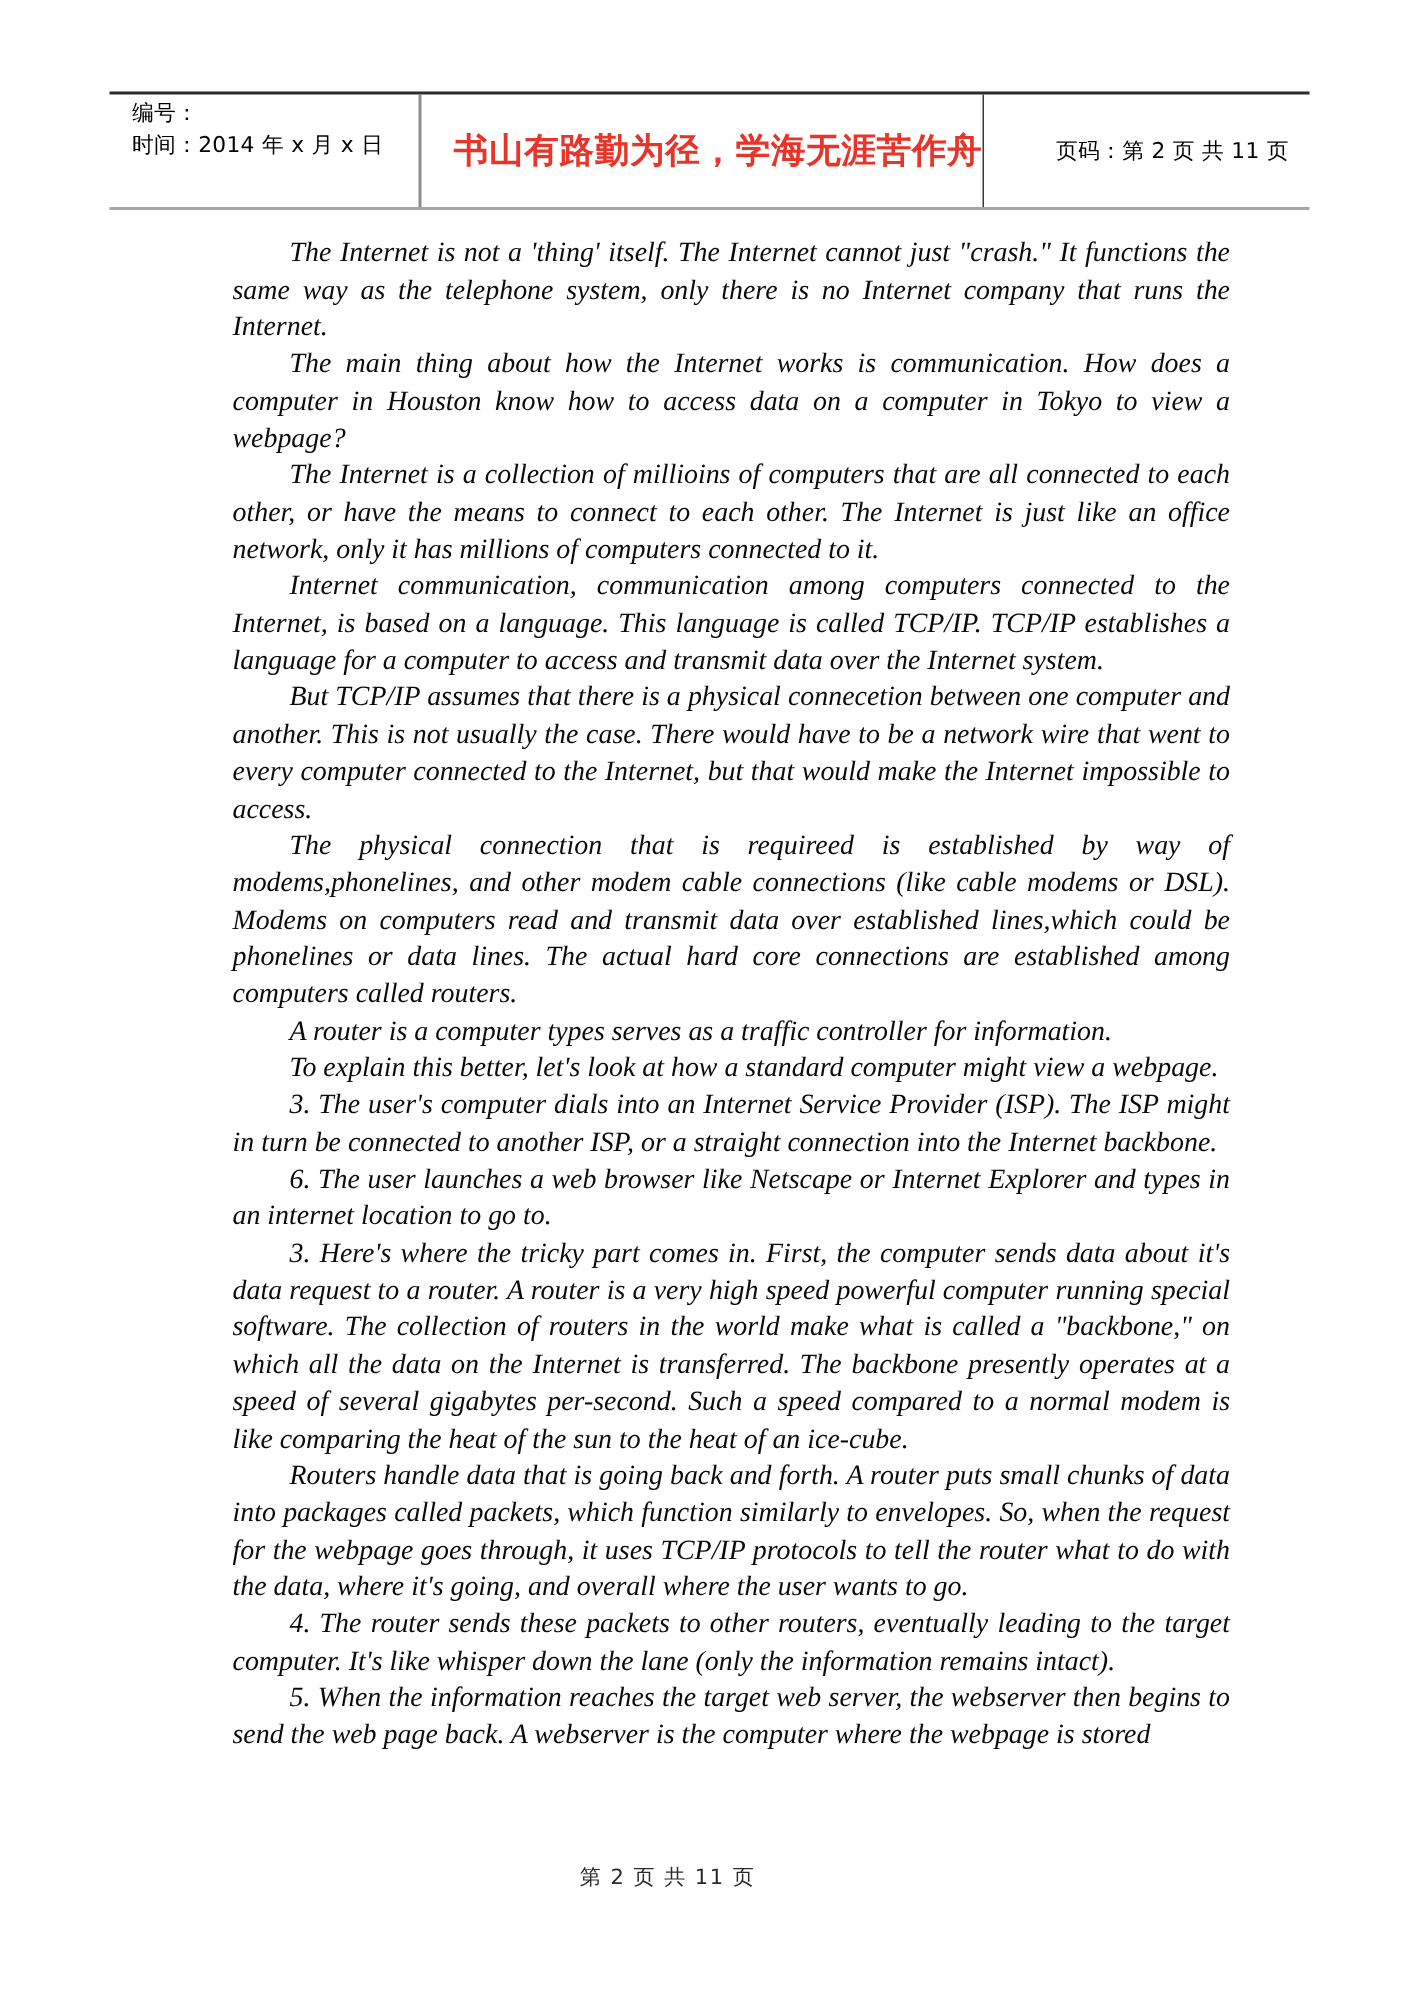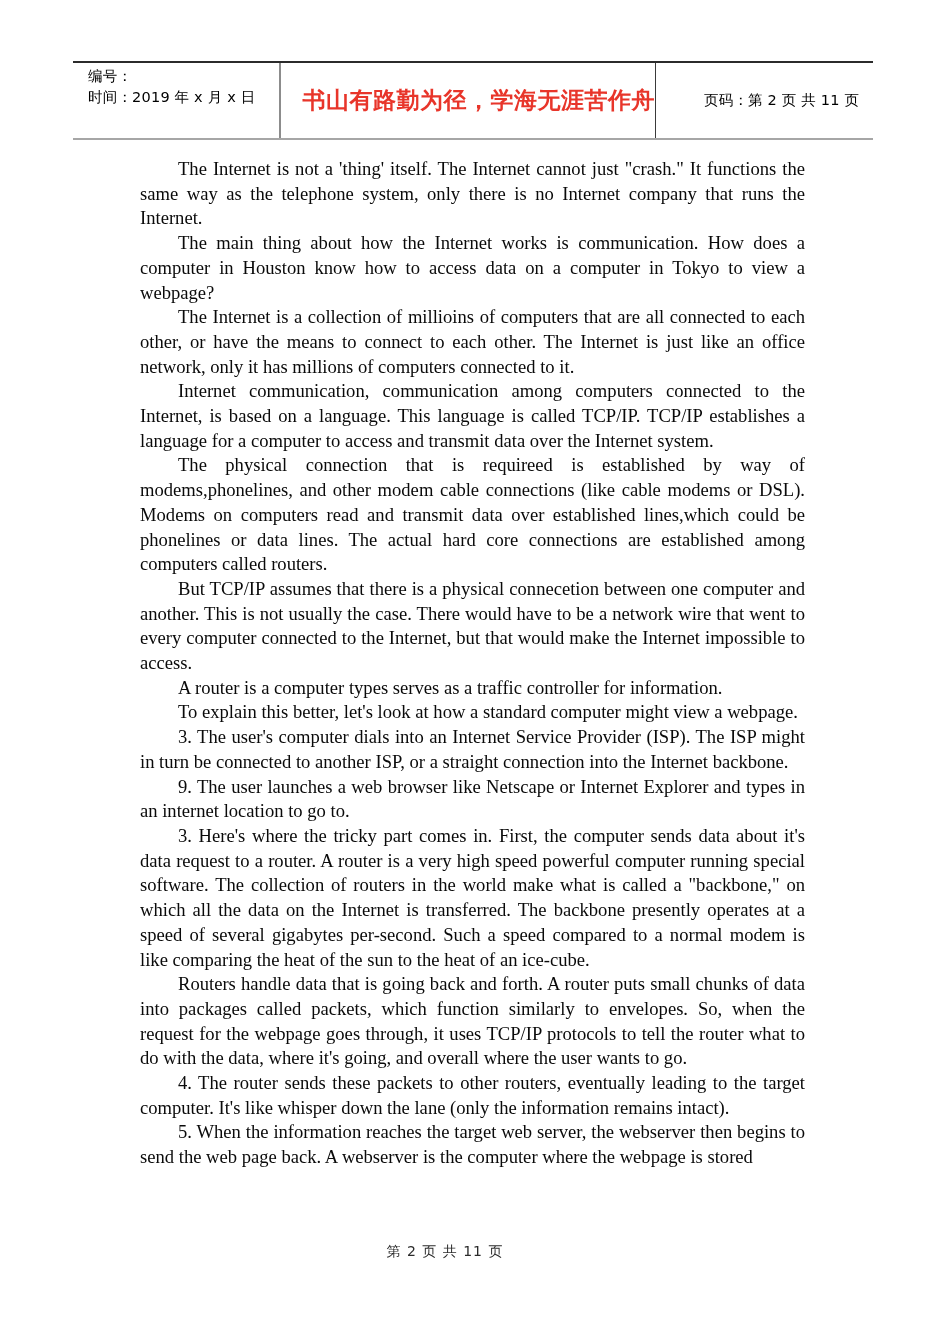--- a/index.html
+++ b/index.html
@@ -95,23 +95,24 @@
     font-family: "DejaVu Sans", "Liberation Sans", sans-serif;
     font-size: 14.5px;
     color: #000;
     letter-spacing: 0.2px;
     margin-left: 32px;
   }
 
   
   .body-wrap {
     position: absolute;
-    left: 140px;
+    left: 155px;
     top: 157px;
     width: 665px;
+    font-style: italic;
   }
   p.para {
     margin: 0;
     padding: 0;
     text-align: justify;
     text-justify: inter-word;
     text-indent: 38px;
     font-size: 18.6px;
     line-height: 24.7px;
     font-family: "Liberation Serif", "DejaVu Serif", serif;
@@ -138,42 +139,42 @@
 
 <div class="page">
 
   <div class="hdr-top-rule"></div>
   <div class="hdr-bottom-rule"></div>
   <div class="hdr-div-1"></div>
   <div class="hdr-div-2"></div>
 
   <div class="hdr-cell-left">
     <div>编号：</div>
-    <div>时间：2019 年 x 月 x 日</div>
+    <div>时间：2014 年 x 月 x 日</div>
   </div>
 
   <div class="hdr-cell-center">
     <span class="hdr-motto">书山有路勤为径，学海无涯苦作舟</span>
   </div>
 
   <div class="hdr-cell-right">
     <span>页码：第 2 页  共 11 页</span>
   </div>
 
   <div class="body-wrap">
     <p class="para">The Internet is not a 'thing' itself. The Internet cannot just "crash." It functions the same way as the telephone system, only there is no Internet company that runs the Internet.</p>
     <p class="para">The main thing about how the Internet works is communication. How does a computer in Houston know how to access data on a computer in Tokyo to view a webpage?</p>
     <p class="para">The Internet is a collection of millioins of computers that are all connected to each other, or have the means to connect to each other. The Internet is just like an office network, only it has millions of computers connected to it.</p>
     <p class="para">Internet communication, communication among computers connected to the Internet, is based on a language. This language is called TCP/IP. TCP/IP establishes a language for a computer to access and transmit data over the Internet system.</p>
+    <p class="para">But TCP/IP assumes that there is a physical connecetion between one computer and another. This is not usually the case. There would have to be a network wire that went to every computer connected to the Internet, but that would make the Internet impossible to access.</p>
     <p class="para">The physical connection that is requireed is established by way of modems,phonelines, and other modem cable connections (like cable modems or DSL). Modems on computers read and transmit data over established lines,which could be phonelines or data lines. The actual hard core connections are established among computers called routers.</p>
-    <p class="para">But TCP/IP assumes that there is a physical connecetion between one computer and another. This is not usually the case. There would have to be a network wire that went to every computer connected to the Internet, but that would make the Internet impossible to access.</p>
     <p class="para">A router is a computer types serves as a traffic controller for information.</p>
     <p class="para">To explain this better, let's look at how a standard computer might view a webpage.</p>
     <p class="para">3. The user's computer dials into an Internet Service Provider (ISP). The ISP might in turn be connected to another ISP, or a straight connection into the Internet backbone.</p>
-    <p class="para">9. The user launches a web browser like Netscape or Internet Explorer and types in an internet location to go to.</p>
+    <p class="para">6. The user launches a web browser like Netscape or Internet Explorer and types in an internet location to go to.</p>
     <p class="para">3. Here's where the tricky part comes in. First, the computer sends data about it's data request to a router. A router is a very high speed powerful computer running special software. The collection of routers in the world make what is called a "backbone," on which all the data on the Internet is transferred. The backbone presently operates at a speed of several gigabytes per-second. Such a speed compared to a normal modem is like comparing the heat of the sun to the heat of an ice-cube.</p>
     <p class="para">Routers handle data that is going back and forth. A router puts small chunks of data into packages called packets, which function similarly to envelopes. So, when the request for the webpage goes through, it uses TCP/IP protocols to tell the router what to do with the data, where it's going, and overall where the user wants to go.</p>
     <p class="para">4. The router sends these packets to other routers, eventually leading to the target computer. It's like whisper down the lane (only the information remains intact).</p>
     <p class="para">5. When the information reaches the target web server, the webserver then begins to send the web page back. A webserver is the computer where the webpage is stored</p>
   </div>
 
   <div class="footer">
     <span>第 2 页 共 11 页</span>
   </div>
 

